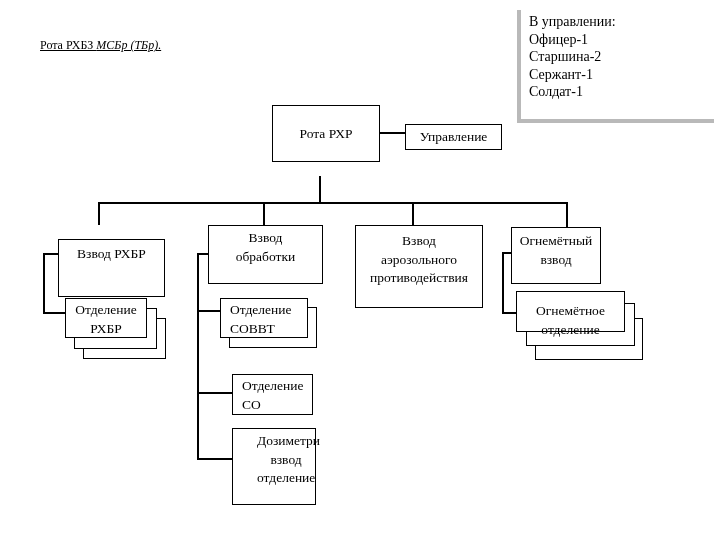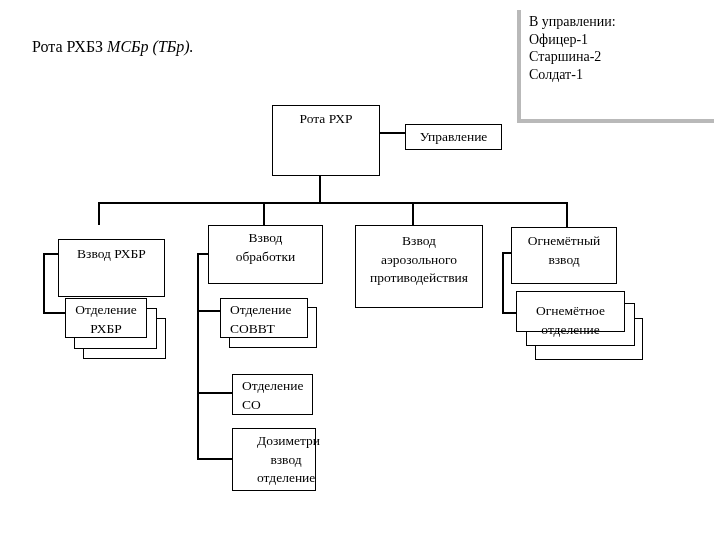--- a/index.html
+++ b/index.html
@@ -1,52 +1,52 @@
 <!DOCTYPE html>
 <html><head>
 <meta charset="utf-8">
 <style>
   html,body{margin:0;padding:0;background:#ffffff;}
   .canvas{
     position:relative;width:720px;height:540px;background:#ffffff;
     font-family:"Liberation Serif","DejaVu Serif",serif;color:#000;
     overflow:hidden;
   }
-  .title{position:absolute;left:32px;top:38px;font-size:16px;white-space:nowrap;}
+  .title{position:absolute;left:40px;top:38px;font-size:12px;white-space:nowrap;text-decoration:underline;}
   .title .it{font-style:italic;}
 
   
   .panel-bar{position:absolute;background:#b9b9b9;}
   .panel-bar.v{left:517px;top:10px;width:4px;height:113px;}
   .panel-bar.h{left:517px;top:119px;width:197px;height:4px;}
   .panel-text{position:absolute;left:529px;top:13px;font-size:14px;line-height:17.5px;}
   .panel-text .head{font-weight:normal;}
 
   
   .box{
     position:absolute;box-sizing:border-box;border:1.4px solid #000;
     background:#fff;font-size:13.5px;line-height:18.5px;text-align:center;
   }
   .box.left{text-align:left;}
-  #rota-rhr{left:272px;top:105px;width:108px;height:71px;padding-top:4px;}
+  #rota-rhr{left:272px;top:105px;width:108px;height:57px;padding-top:19px;}
   #upravlenie{left:405px;top:124px;width:97px;height:26px;display:flex;align-items:center;justify-content:center;text-align:center;}
   #vzvod-rhbr{left:58px;top:225px;width:107px;height:58px;padding-top:5px;margin-top:14px;}
   #vzvod-spec{left:208px;top:225px;width:115px;height:59px;padding-top:3px;}
   #vzvod-aeroz{left:355px;top:225px;width:128px;height:83px;padding-top:6px;}
-  #ognemetny-vzvod{left:511px;top:227px;width:106px;height:57px;padding-top:4px;}
+  #ognemetny-vzvod{left:511px;top:227px;width:90px;height:57px;padding-top:4px;}
 
   #otd-rhbr-l3{left:83px;top:318px;width:83px;height:41px;}
   #otd-rhbr-l2{left:74px;top:308px;width:83px;height:41px;}
   #otd-rhbr{left:65px;top:298px;width:82px;height:40px;padding-top:2px;}
 
   #otd-sovvt-l2{left:229px;top:307px;width:88px;height:41px;}
   #otd-sovvt{left:220px;top:298px;width:88px;height:40px;padding:2px 0 0 9px;}
 
   #otd-so{left:232px;top:374px;width:81px;height:41px;padding:2px 0 0 9px;}
-  #dozimetr{left:232px;top:428px;width:84px;height:63px;padding-top:3px;padding-left:24px;}
+  #dozimetr{left:232px;top:428px;width:84px;height:77px;padding-top:3px;padding-left:24px;}
 
   #ognemetnoe-l3{left:535px;top:318px;width:108px;height:42px;}
   #ognemetnoe-l2{left:526px;top:303px;width:109px;height:43px;}
   #ognemetnoe-otd{left:516px;top:291px;width:109px;height:41px;padding-top:10px;}
 
   
   .line{position:absolute;background:#000;}
 </style>
 </head>
 <body>
@@ -56,20 +56,21 @@
   <div class="title">
     <span>Рота РХБЗ </span><span class="it">МСБр (ТБр).</span>
   </div>
 
   <div class="panel-bar v"></div>
   <div class="panel-bar h"></div>
   <div class="panel-text">
     <div class="head">В управлении:</div>
     <div>Офицер-1</div>
     <div>Старшина-2</div>
+    <div>Сержант-1</div>
     <div>Солдат-1</div>
   </div>
 
   <div class="line" style="left:380px;top:132px;width:25px;height:2px;"></div>
   <div class="line" style="left:319px;top:176px;width:2px;height:28px;"></div>
   <div class="line" style="left:98px;top:202px;width:470px;height:2px;"></div>
   <div class="line" style="left:98px;top:202px;width:2px;height:23px;"></div>
   <div class="line" style="left:263px;top:202px;width:2px;height:23px;"></div>
   <div class="line" style="left:412px;top:202px;width:2px;height:23px;"></div>
   <div class="line" style="left:566px;top:202px;width:2px;height:25px;"></div>

